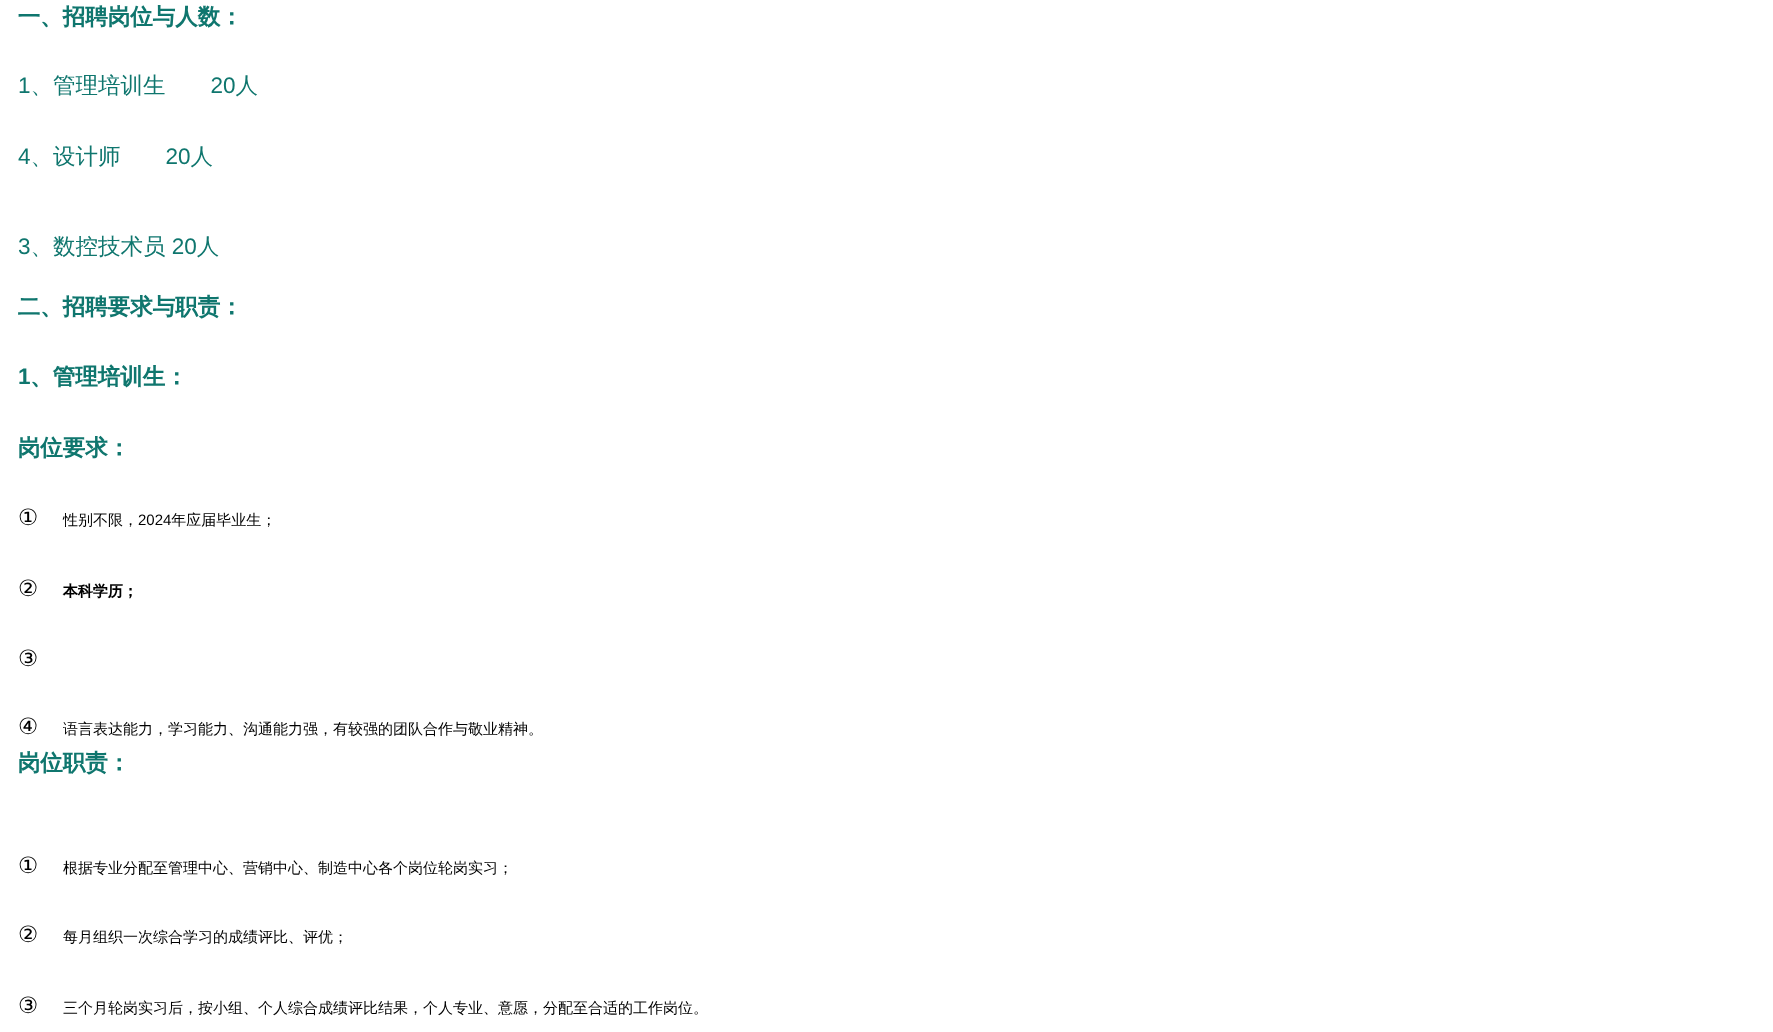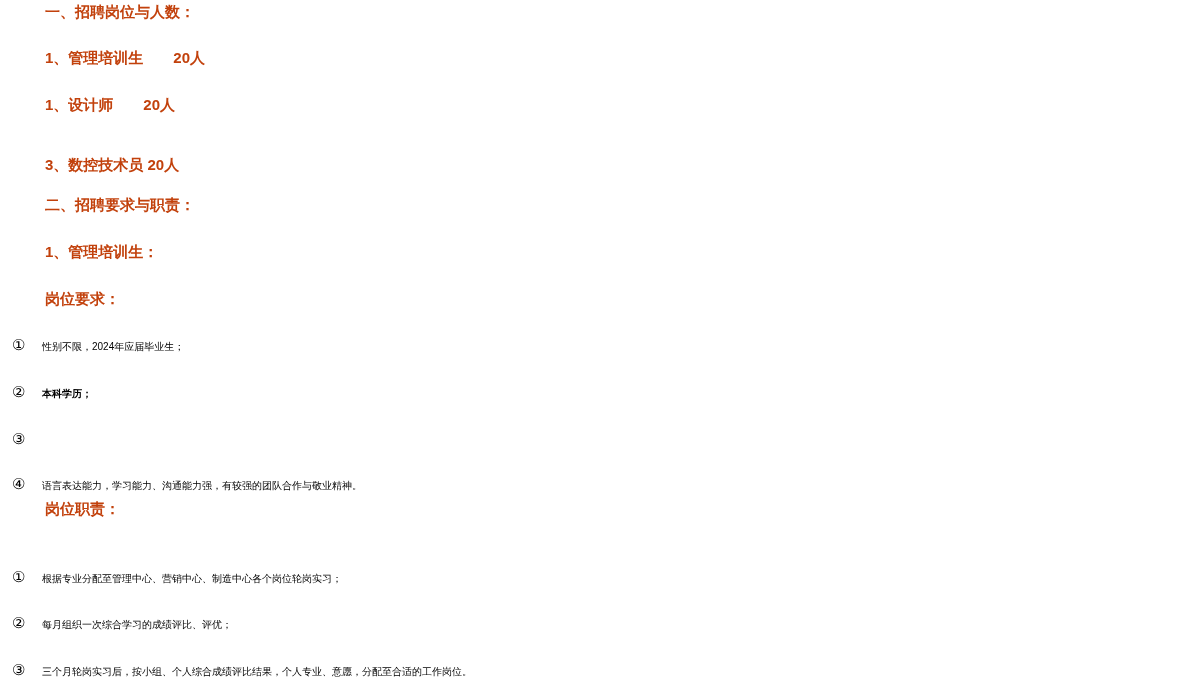--- a/index.html
+++ b/index.html
@@ -20,30 +20,29 @@
     height: 688px;
     padding: 0;
     box-sizing: border-box;
   }
   .doc {
     padding: 0 12px 0 12px;
   }
   .line {
     font-size: 15px;
     line-height: 1.2;
-    color: #c2410c;
+    color: #0f766e;
     white-space: nowrap;
-    margin-left: 33px;
   }
   .heading {
     font-weight: bold;
     font-size: 15px;
   }
   .para {
-    font-weight: bold;
+    font-weight: normal;
     font-size: 15px;
   }
   
   .blk {
     position: absolute;
     left: 12px;
   }
   .num-item {
     display: flex;
     align-items: baseline;
@@ -64,21 +63,21 @@
 </head>
 <body>
 
 <div class="page">
   <div class="doc">
 
     <div class="blk line heading" style="top:3px;">一、招聘岗位与人数：</div>
 
     <div class="blk line para" style="top:49px;">1、管理培训生　　20人</div>
 
-    <div class="blk line para" style="top:96px;">1、设计师　　20人</div>
+    <div class="blk line para" style="top:96px;">4、设计师　　20人</div>
 
     <div class="blk line para" style="top:156px;">3、数控技术员  20人</div>
 
     <div class="blk line heading" style="top:196px;">二、招聘要求与职责：</div>
 
     <div class="blk line heading" style="top:243px;">1、管理培训生：</div>
 
     <div class="blk line heading" style="top:290px;">岗位要求：</div>
 
     <div class="blk num-item" style="top:336px;">

